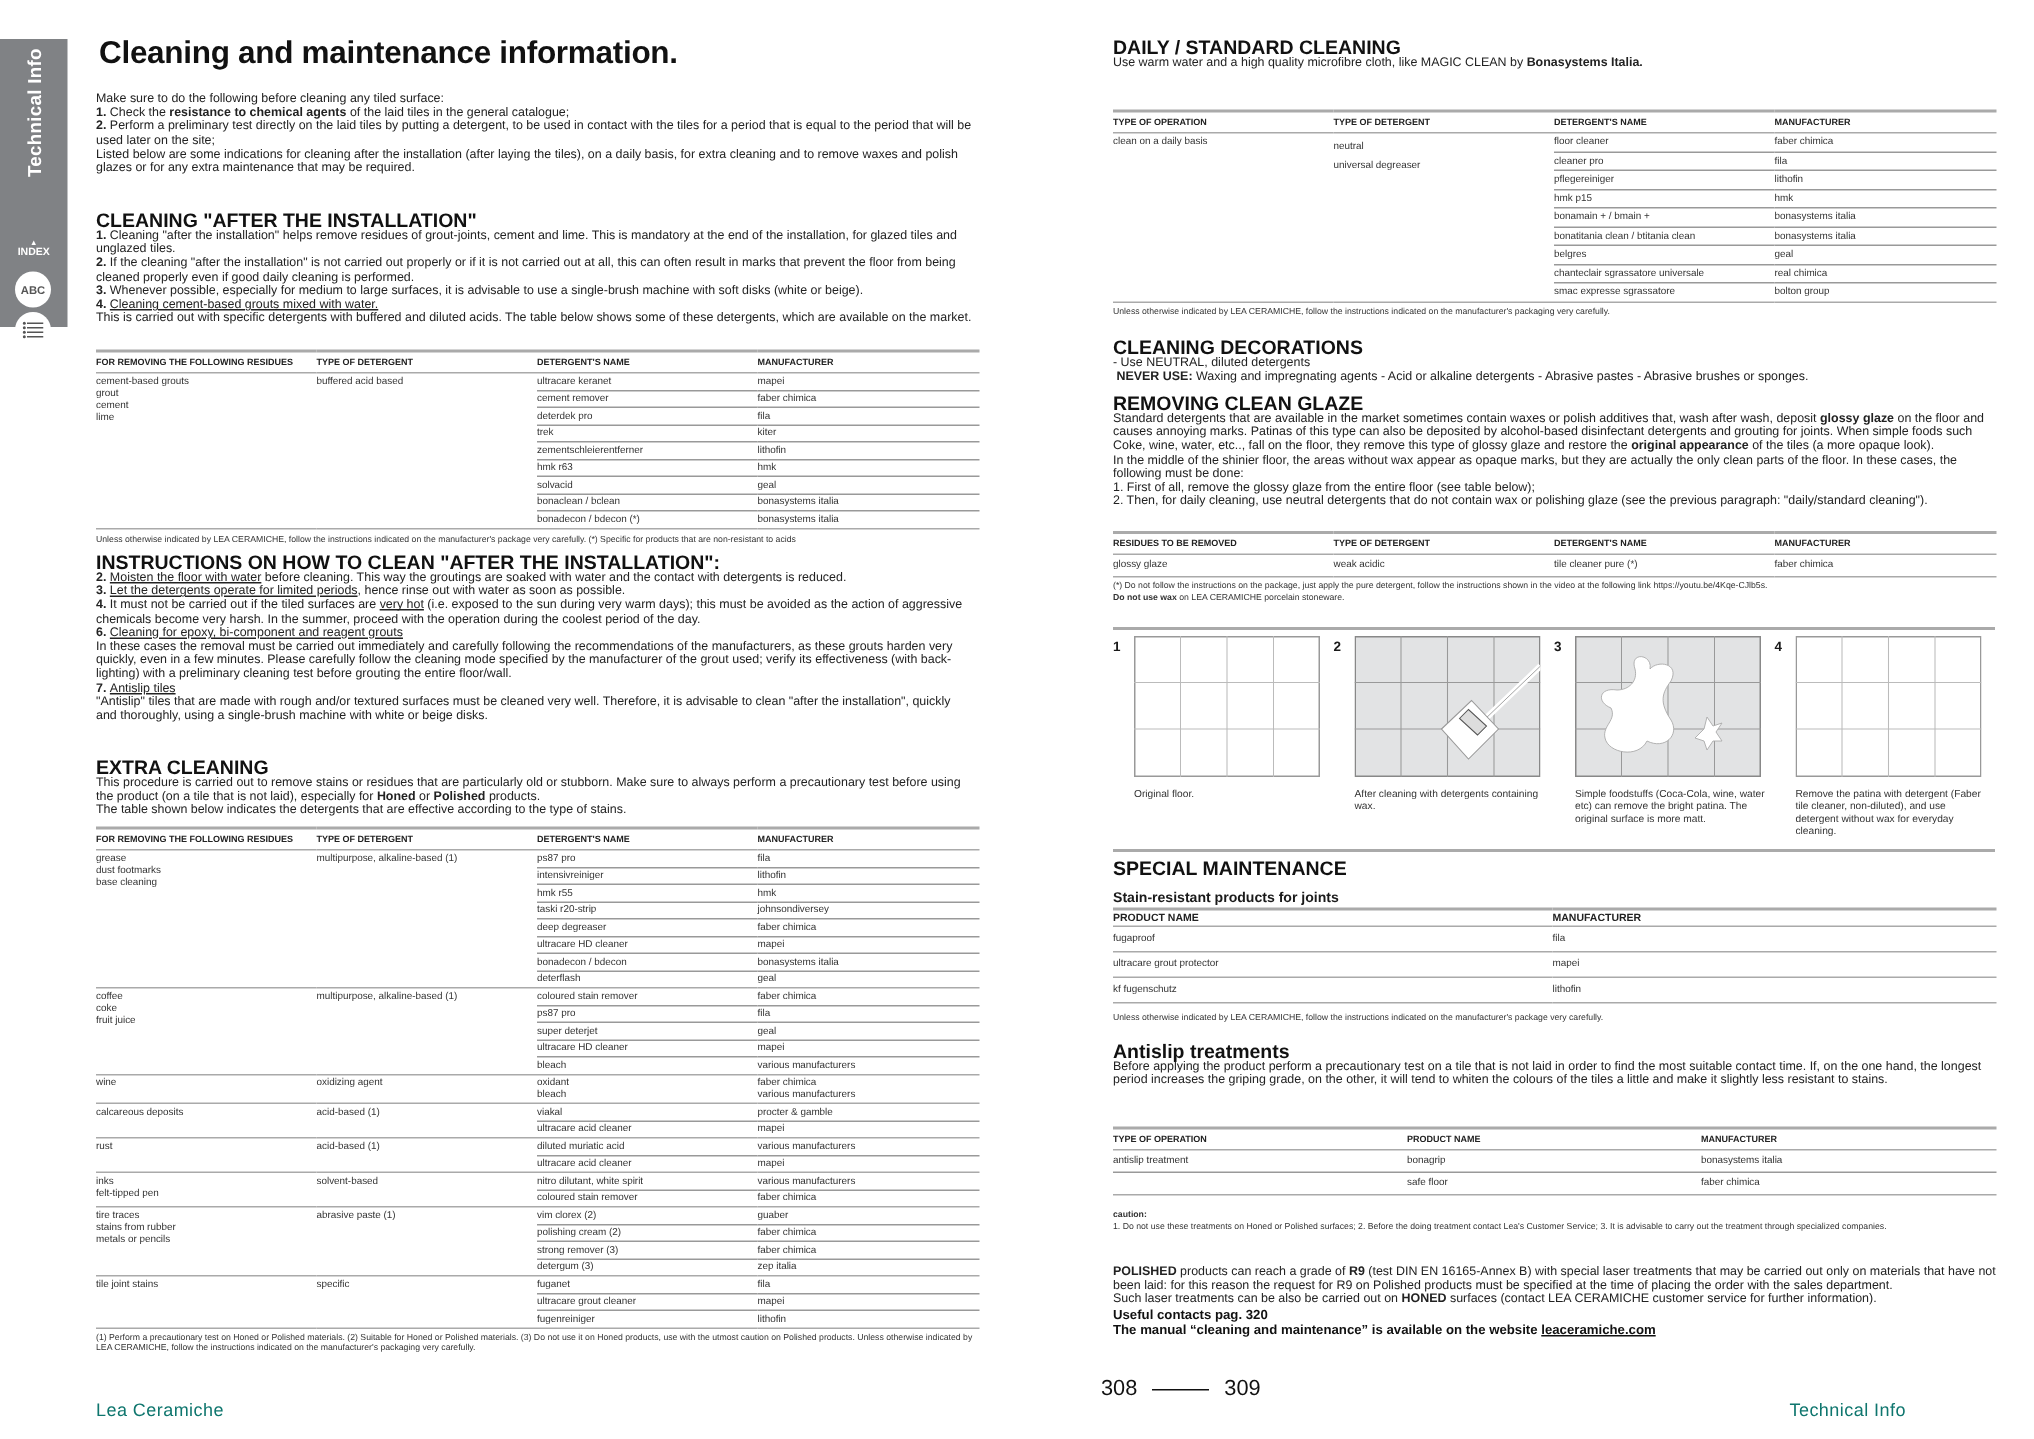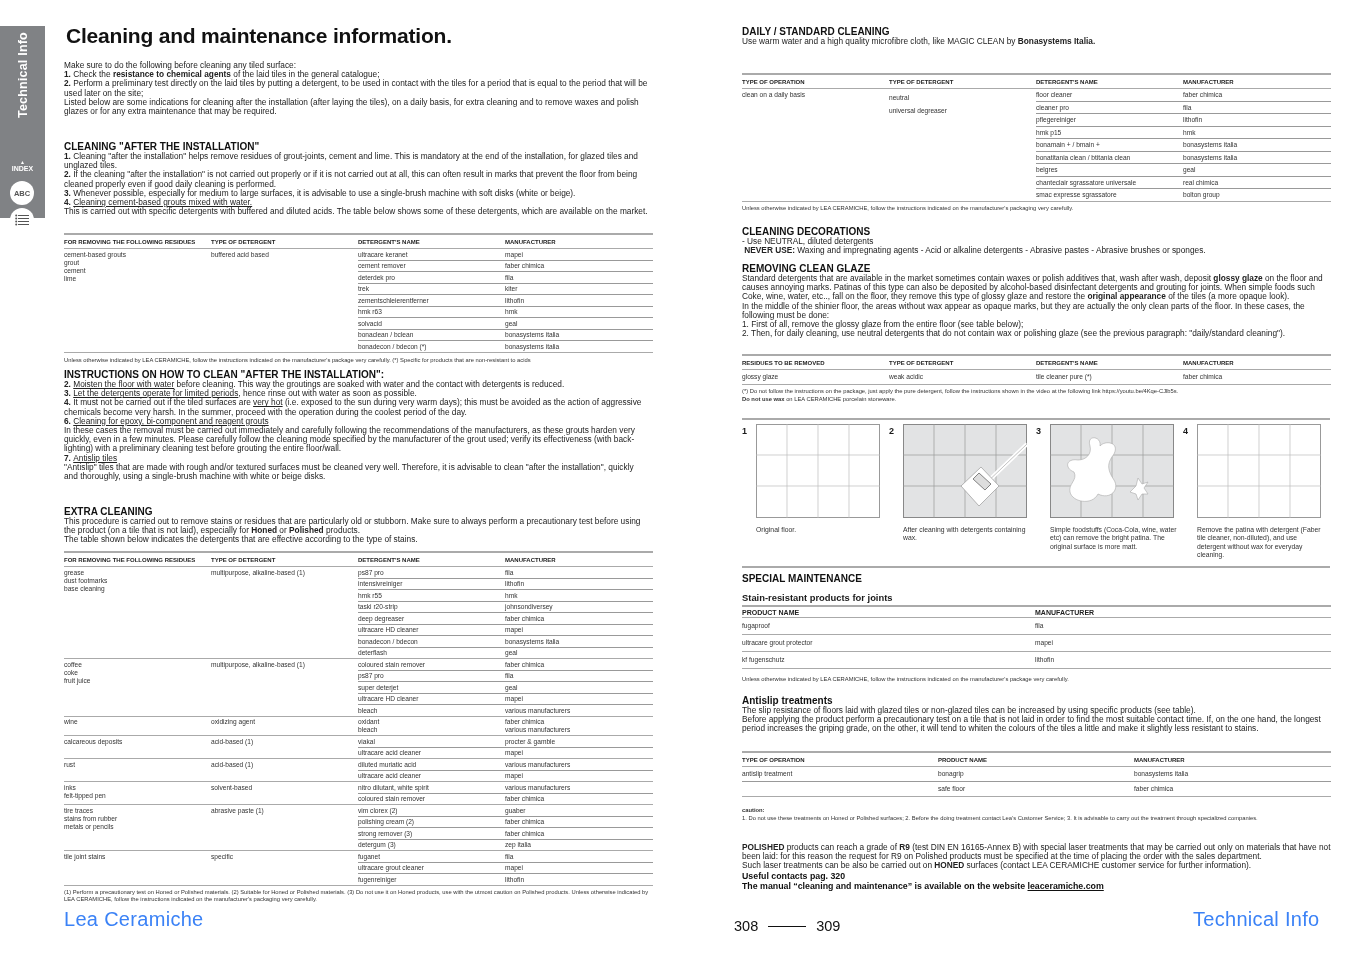--- a/index.html
+++ b/index.html
@@ -14,37 +14,37 @@
   .sidetab .circ { position: absolute; left: 10px; width: 24px; height: 24px; border-radius: 50%; background: #fff; color: #555; font-size: 7.5px; font-weight: bold; display: flex; align-items: center; justify-content: center; }
   .sidetab .abc { top: 155px; }
   .sidetab .list { top: 182px; }
   .sidetab .list svg { width: 14px; height: 12px; }
 
   h1.title { position: absolute; left: 66px; top: 24px; font-size: 21px; font-weight: bold; letter-spacing: -0.2px; color: #111; }
 
   .txt { font-size: 8.3px; line-height: 9.2px; color: #222; }
   .txt b { font-weight: bold; text-align: center; }
   .txt u { text-decoration: underline; }
-  .h { font-size: 10px; font-weight: bold; line-height: 10px; color: #111; }
+  .h { font-size: 13px; font-weight: bold; line-height: 10px; color: #111; }
   .blk { position: absolute; }
 
   table.t { border-collapse: collapse; width: 100%; font-size: 6.6px; color: #333; }
   table.t th { text-align: left; font-weight: bold; font-size: 6px; color: #222; padding: 4px 0 3px 0; border-top: 2px solid #aaa; border-bottom: 1.5px solid #aaa; }
   table.t td { padding: 1.5px 0 1px 0; vertical-align: top; line-height: 8px; }
   table.t td.n, table.t td.m { border-bottom: 1px solid #999; }
   table.t tr.last td { border-bottom: 1.5px solid #aaa; }
   .note { font-size: 5.8px; line-height: 7.5px; color: #333; }
 
   .figs { position: absolute; left: 742px; top: 418px; width: 588px; height: 150px; border-top: 2px solid #aaa; border-bottom: 2px solid #aaa; }
   .fig { position: absolute; top: 4px; width: 146px; }
   .fig .num { position: absolute; left: 0; top: 2px; font-size: 9px; font-weight: bold; }
   .fig svg { position: absolute; left: 14px; top: 0; width: 124px; height: 94px; }
   .fig .cap { position: absolute; left: 14px; top: 102px; width: 128px; font-size: 6.8px; line-height: 8.3px; color: #333; }
 
-  .footer { position: absolute; top: 908px; font-size: 20px; color: #3b82f6; letter-spacing: 0.3px; }
+  .footer { position: absolute; top: 933px; font-size: 12px; color: #0f766e; letter-spacing: 0.3px; }
   .pgnums { position: absolute; left: 734px; top: 918px; font-size: 14.5px; color: #111; display: flex; align-items: center; gap: 10px; }
   .pgnums .dash { width: 38px; height: 1px; background: #111; display: inline-block; }
 </style>
 </head>
 <body>
 
 <div class="sidetab">
   <div class="vt">Technical Info</div>
   <div class="index"><span class="arrow">▲</span><span>INDEX</span></div>
   <div class="circ abc">ABC</div>
@@ -525,21 +525,20 @@
           <td class="n" style="padding: 4px 0px; border-bottom: 1.5px solid rgb(170, 170, 170);">kf fugenschutz</td>
           <td class="m" style="padding: 4px 0px; border-bottom: 1.5px solid rgb(170, 170, 170);">lithofin</td>
         </tr>
       </tbody>
   </table>
   <div class="note" style="margin-top:7px;">Unless otherwise indicated by LEA CERAMICHE, follow the instructions indicated on the manufacturer's package very carefully.</div>
 </div>
 
 <div class="blk txt" style="left:742px; top:696px; width:590px;">
   <div class="h">Antislip treatments</div>
-  <div>The slip resistance of floors laid with glazed tiles or non-glazed tiles can be increased by using specific products (see table).</div>
   <div>Before applying the product perform a precautionary test on a tile that is not laid in order to find the most suitable contact time. If, on the one hand, the longest period increases the griping grade, on the other, it will tend to whiten the colours of the tiles a little and make it slightly less resistant to stains.</div>
 </div>
 
 <div class="blk" style="left:742px; top:751px; width:589px;">
   <table class="t">
     <colgroup>
         <col style="width:196px">
         <col style="width:196px">
         <col>
       </colgroup>

